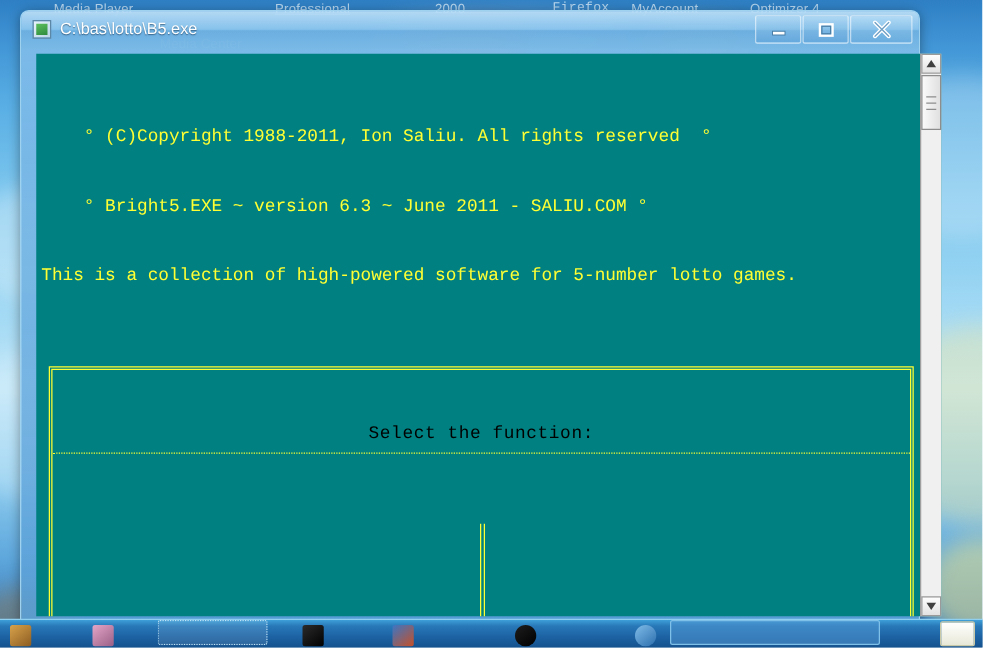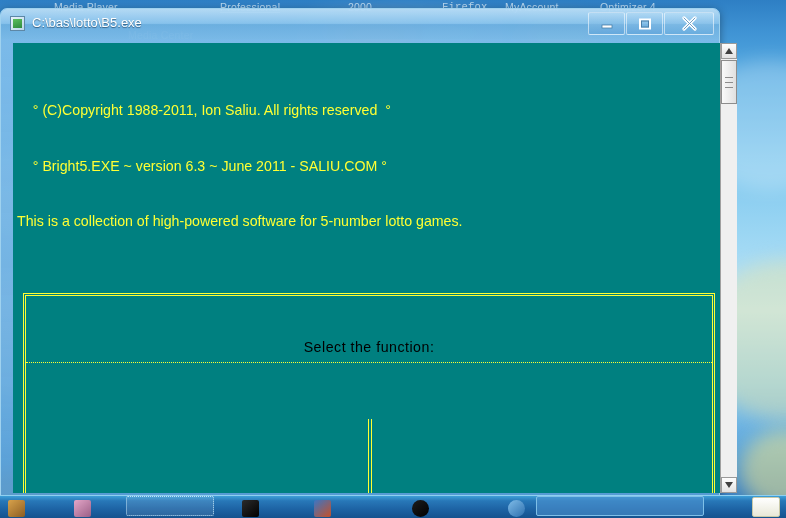--- a/index.html
+++ b/index.html
@@ -77,21 +77,21 @@
     bottom: 2px;
     height: 18px;
     border: 1px dotted #bfe2f5;
     border-radius: 2px;
     background: rgba(255,255,255,0.10);
   }
 
   
   #console-window {
     position: absolute;
-    left: 0;
+    left: 16px;
     top: 8px;
     width: 720px;
     height: 492px;
     border-radius: 7px 7px 2px 2px;
     background: linear-gradient(to bottom, rgba(130,190,235,0.92), rgba(90,160,215,0.85));
     border: 1px solid #9fd2ef;
     box-shadow: 0 2px 9px rgba(0,0,0,0.38);
     box-sizing: border-box;
     padding: 0;
   }
@@ -170,21 +170,21 @@
     background: #008080;
     box-sizing: border-box;
     display: flex;
   }
 
   #console-text {
     flex: 1 1 auto;
     position: relative;
     overflow: hidden;
     color: #ffff33;
-    font-family: Liberation Sans, sans-serif;
+    font-family: Liberation Mono, monospace;
     font-size: 14.2px;
     line-height: 18.6px;
     letter-spacing: 0px;
     white-space: pre;
     padding: 2px 0 0 4px;
     box-sizing: border-box;
   }
 
   .cline { display: block; height: 18.6px; }
 
@@ -265,21 +265,21 @@
   <div class="blob" style="left:-40px; top:280px; width:140px; height:120px; background:rgba(255,255,255,0.22);"></div>
   <div class="blob" style="left:690px; top:60px; width:160px; height:130px; background:rgba(255,255,255,0.25);"></div>
   <div class="blob" style="left:700px; top:260px; width:170px; height:160px; background:rgba(240,230,160,0.40);"></div>
   <div class="blob" style="left:300px; top:8px; width:200px; height:40px; background:rgba(255,255,255,0.18);"></div>
   <div class="blob" style="left:330px; top:20px; width:90px; height:30px; background:rgba(250,120,90,0.35);"></div>
   <div class="blob" style="left:520px; top:18px; width:80px; height:30px; background:rgba(250,210,80,0.30);"></div>
   <div class="blob" style="left:740px; top:430px; width:90px; height:80px; background:rgba(235,225,140,0.55);"></div>
   <div class="blob" style="left:-20px; top:470px; width:80px; height:50px; background:rgba(150,120,70,0.45);"></div>
 
   <div id="desktop-labels">
-    <span style="left:54px;">Media Player</span>
+    <span style="left:43px;">Media Player</span>
     <span style="left:128px;margin-top:28px;">Media Center</span>
     <span style="left:220px;text-decoration:underline;">Professional</span>
     <span style="left:348px;">2000</span>
     <span style="left:442px;font-family:Liberation Mono, monospace;">Firefox</span>
     <span style="left:505px;">MyAccount</span>
     <span style="left:600px;">Optimizer 4</span>
   </div>
 
   <div id="console-window">
 

